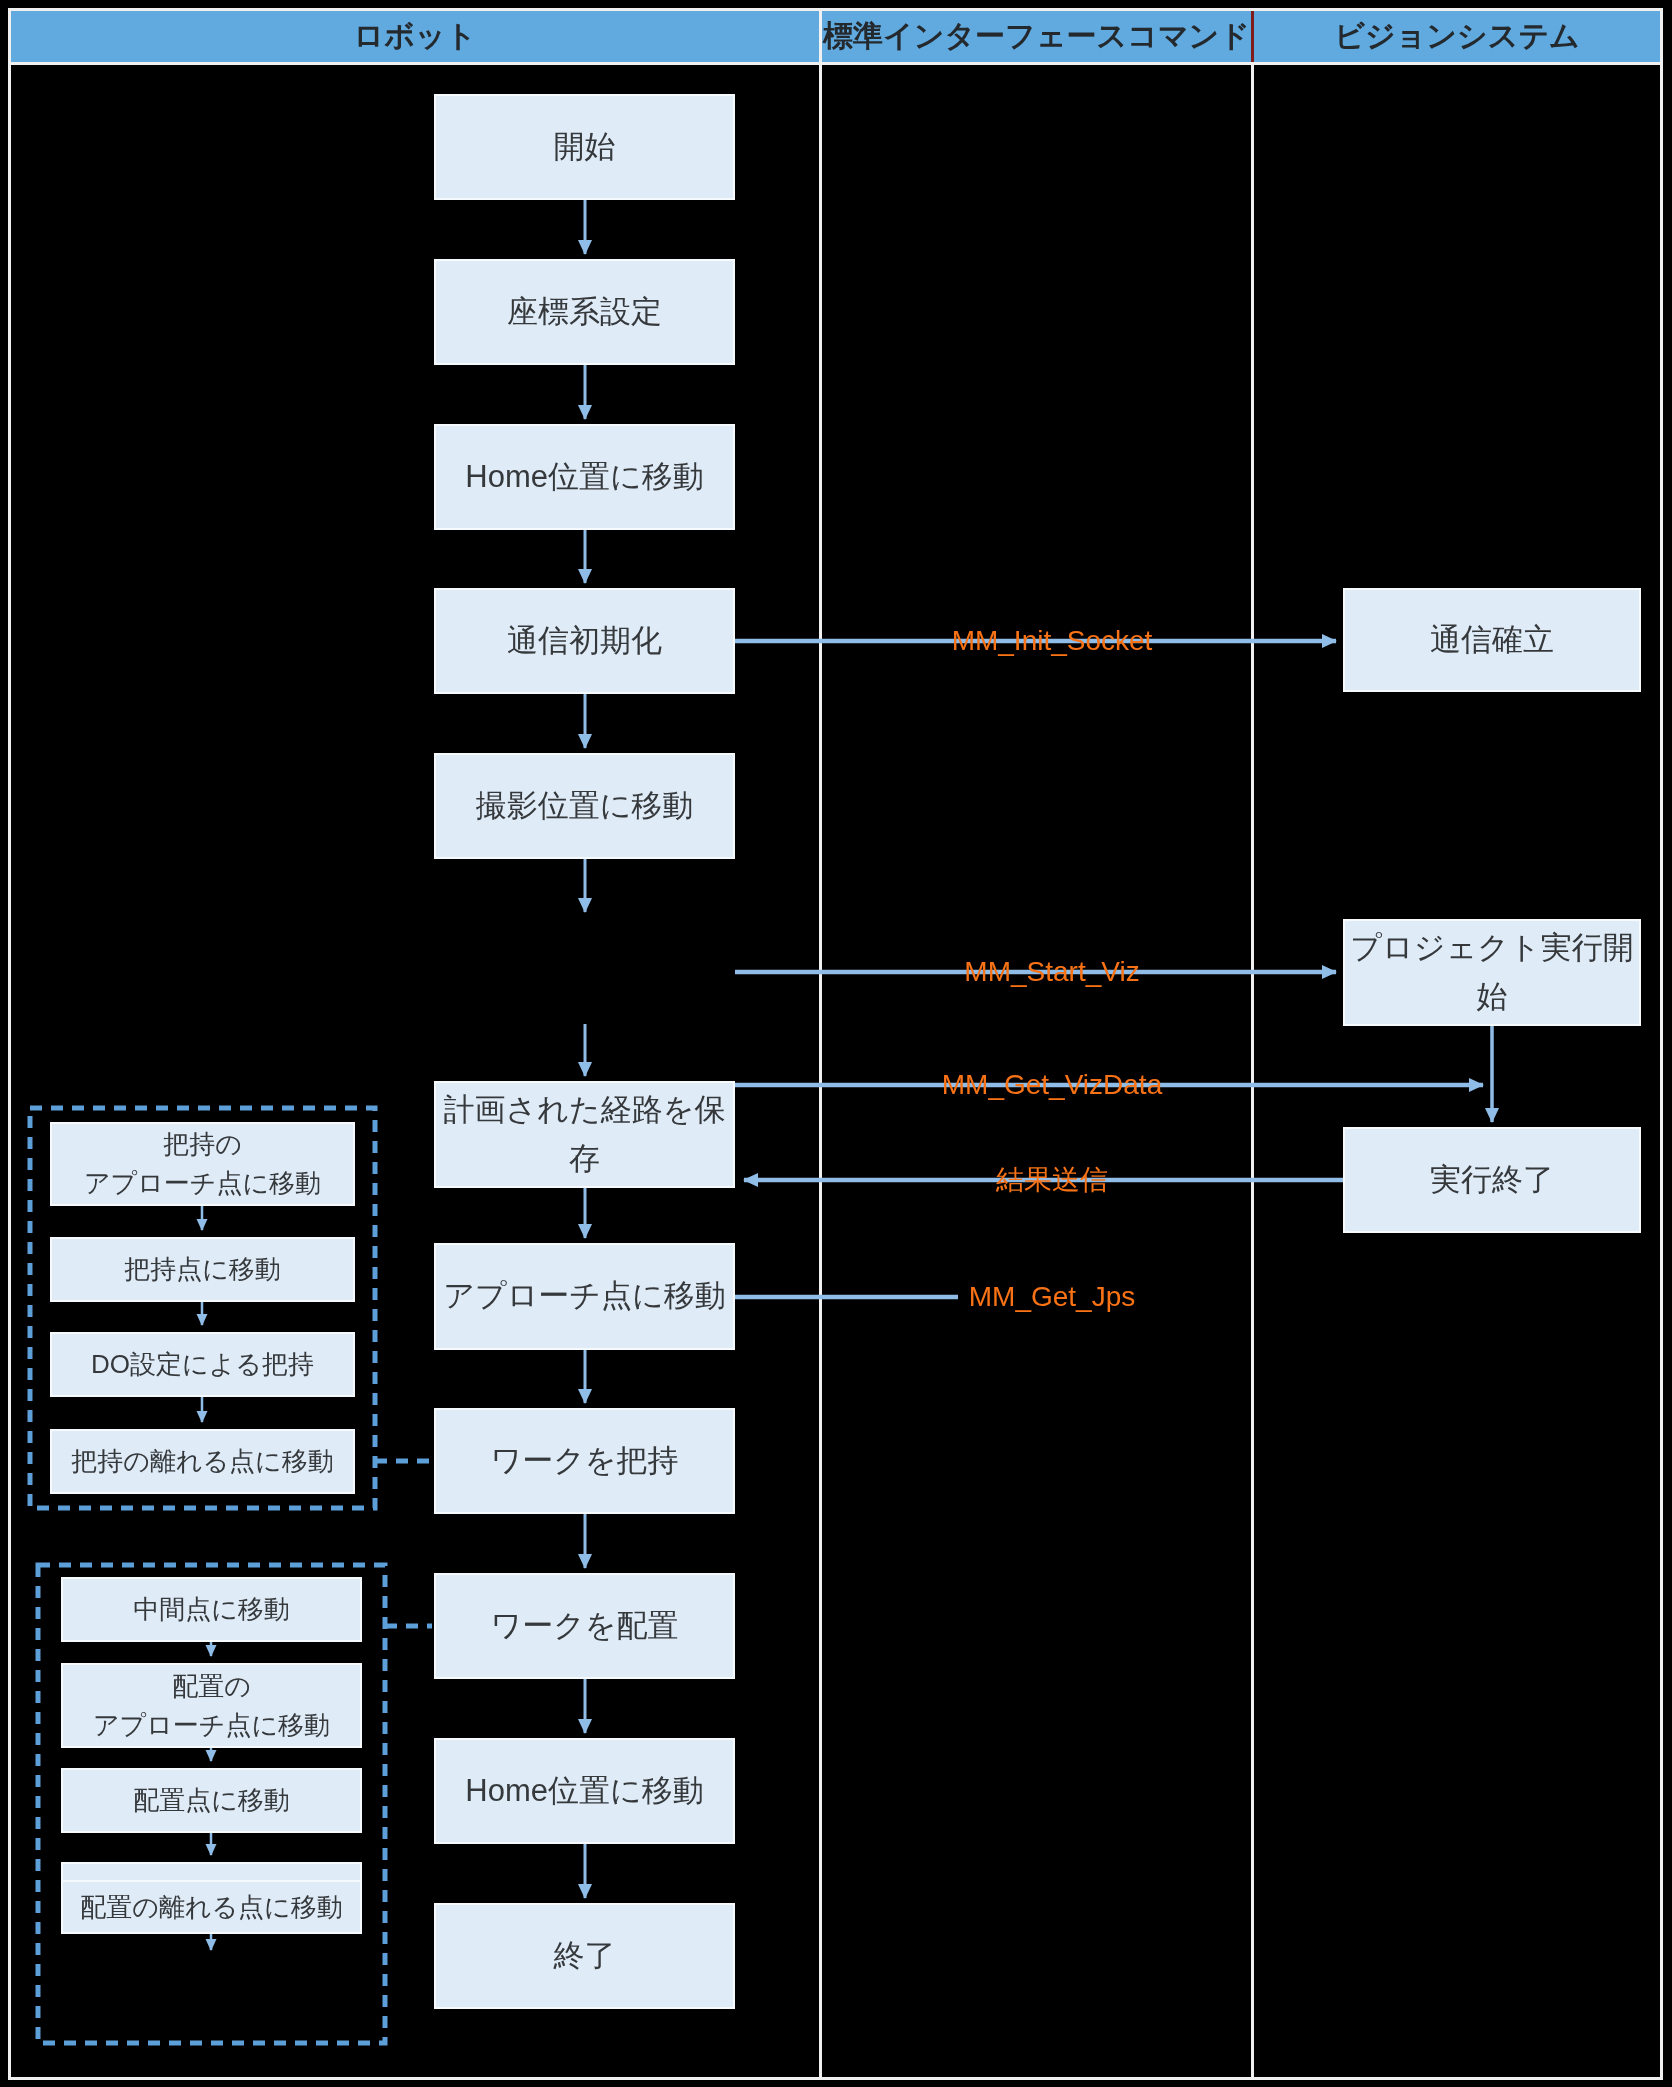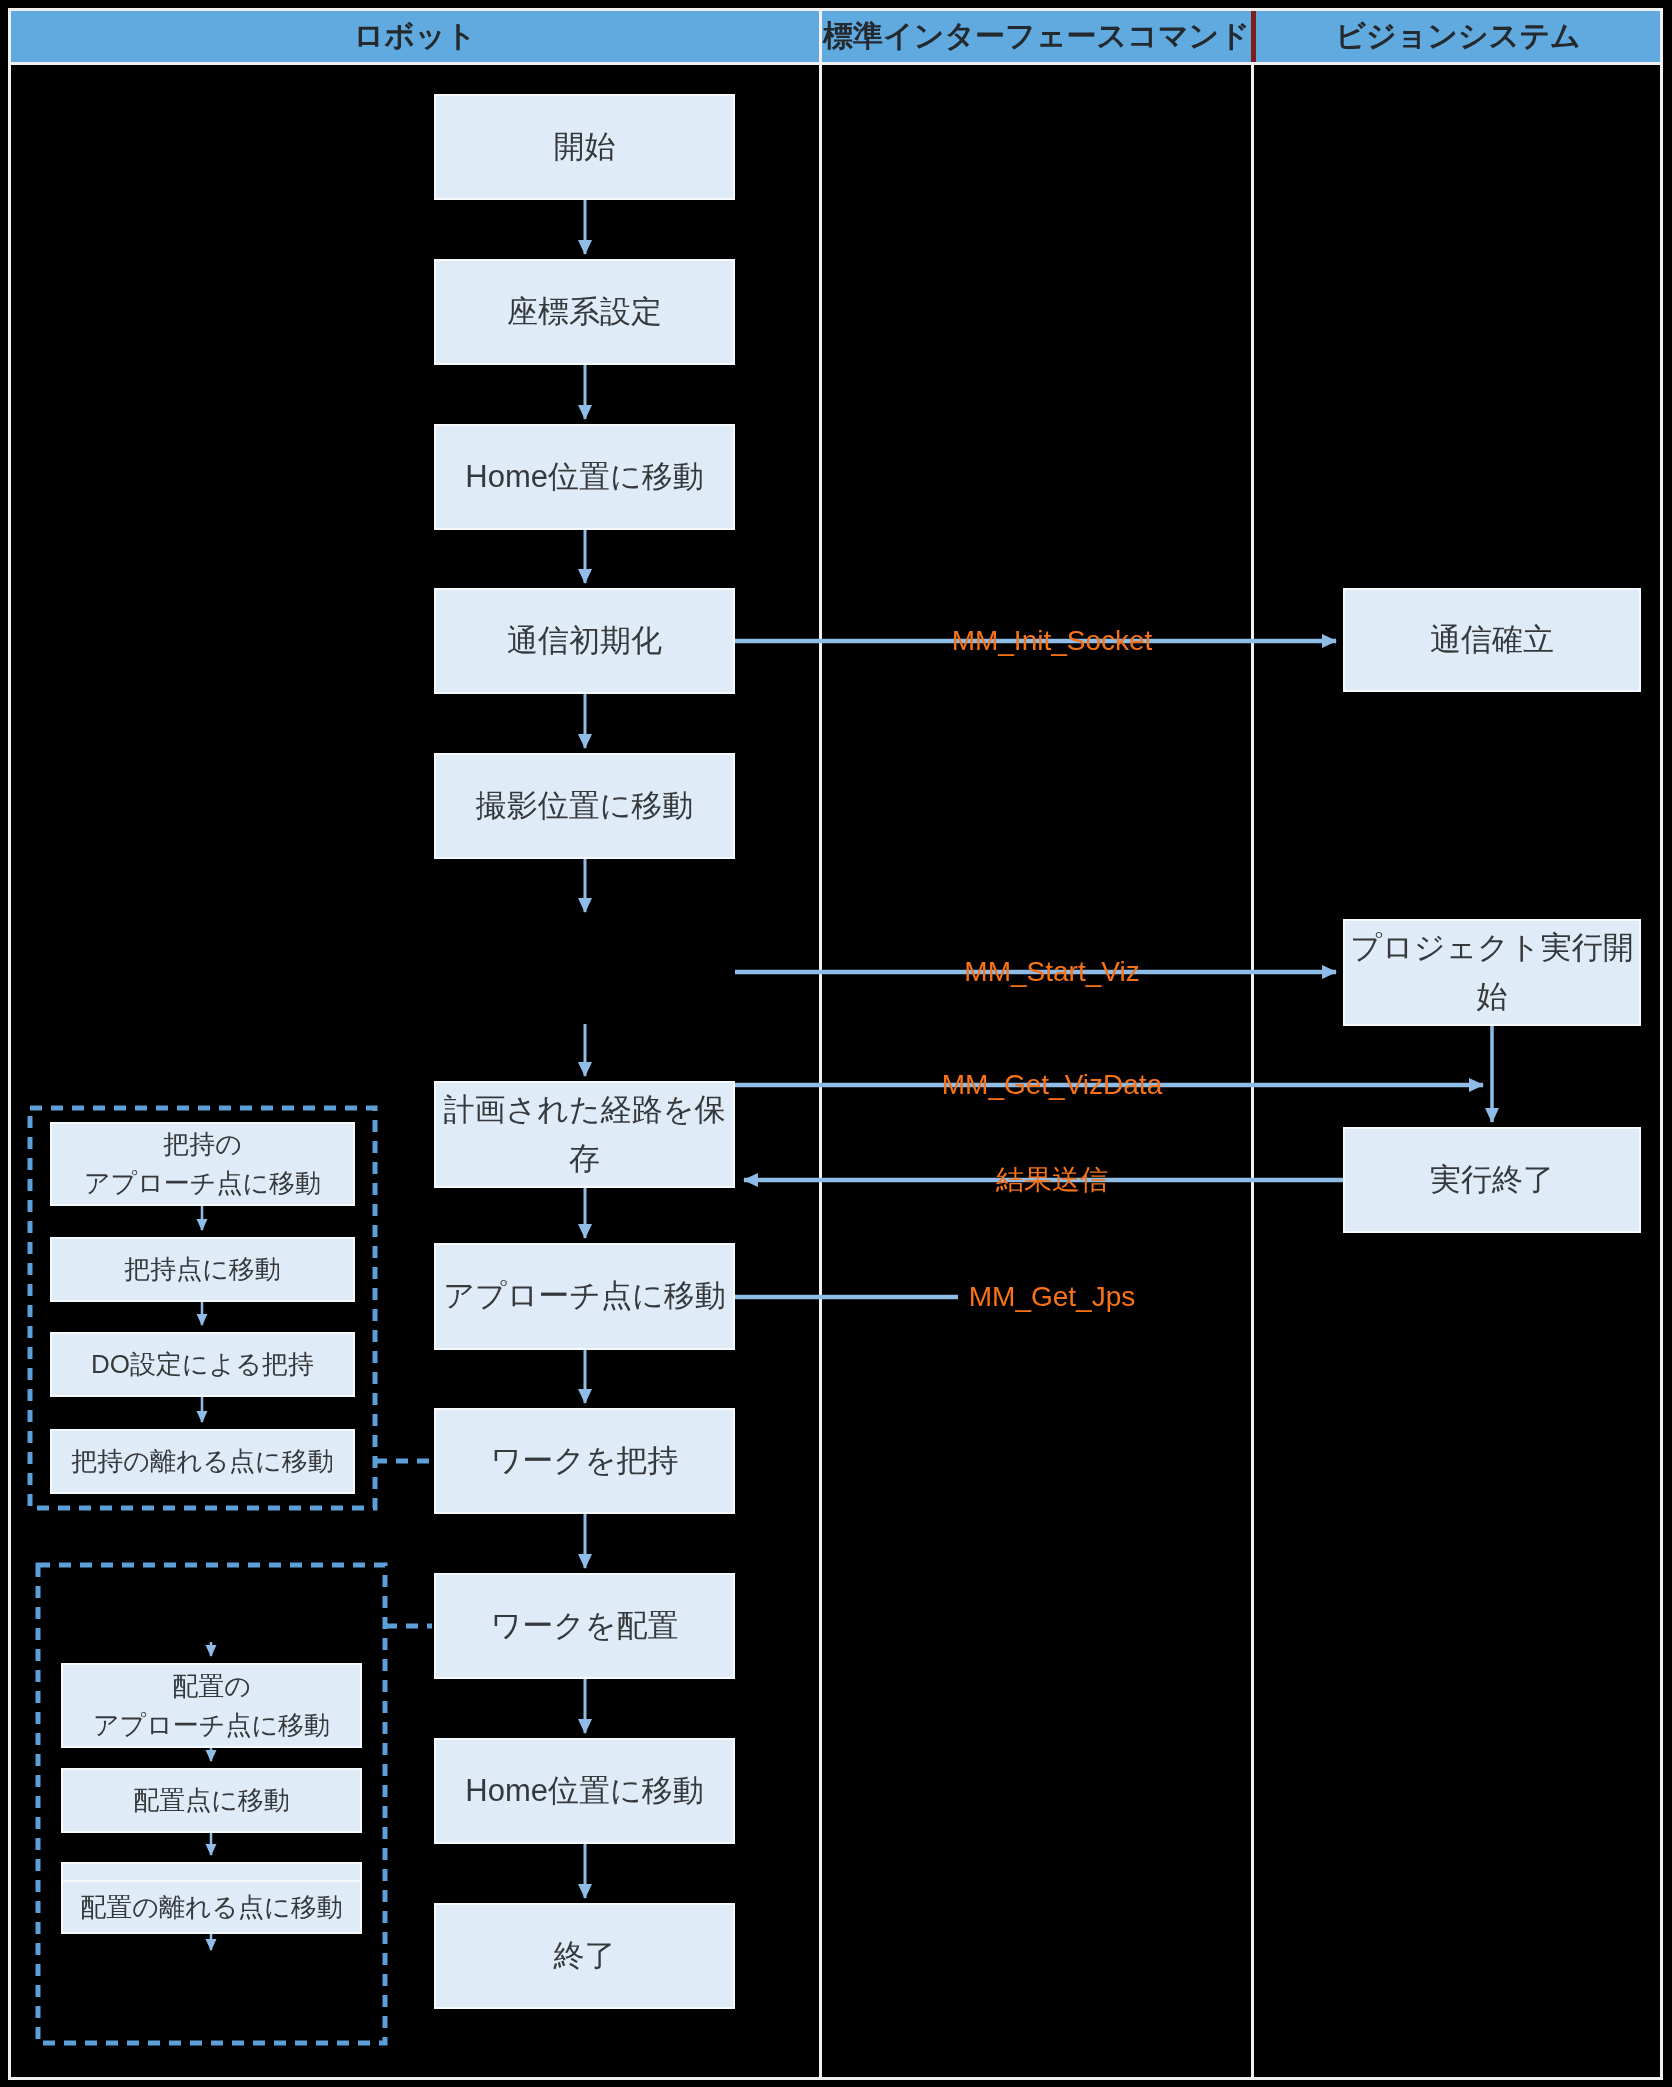--- a/index.html
+++ b/index.html
@@ -9,21 +9,21 @@
     padding-left:44px;
   }
   .frame{position:absolute;left:8px;top:8px;width:1655px;height:2072px;
     box-sizing:border-box;border:3px solid #f0f0f0;}
   .header{position:absolute;left:11px;top:11px;width:1649px;height:51px;
     background:#61AADF;display:flex;z-index:3;}
   .header-cell{display:flex;align-items:center;justify-content:center;
     font-size:30px;font-weight:bold;color:#24292D;box-sizing:border-box;}
   .hc1{width:808px;}
   .hc2{width:432px;border-left:3px solid #f0f0f0;}
-  .hc3{flex:1;border-left:5px solid #7f1d1d;}
+  .hc3{flex:1;border-left:3px solid #7f1d1d;}
   .hline{position:absolute;left:11px;top:62px;width:1649px;height:3px;background:#f0f0f0;z-index:3;}
   .vsep{position:absolute;top:65px;width:3px;height:2012px;background:#f0f0f0;z-index:1;}
   .sep1{left:819px;} .sep2{left:1251px;}
   svg.wires{position:absolute;left:0;top:0;z-index:2;pointer-events:none;}
   .box{position:absolute;box-sizing:border-box;background:#DFEBF7;border:2px solid #F7FAFC;
     color:#36393C;display:flex;align-items:center;justify-content:center;text-align:center;
     font-size:31px;line-height:1.55;white-space:pre-line;z-index:3;}
   .box.sub{font-size:26px;line-height:1.5;}
   .cmd-label{position:absolute;transform:translate(-50%,-50%);color:#f97316;
     font-size:28px;white-space:nowrap;z-index:4;}
@@ -121,19 +121,20 @@
   <div class="cmd-label" style="left:1052px;top:1085px;">MM_Get_VizData</div>
   <div class="cmd-label" style="left:1052px;top:1180px;">結果送信</div>
   <div class="cmd-label" style="left:1052px;top:1297px;">MM_Get_Jps</div>
 
   <div class="box sub" style="left:50px;top:1122px;width:305px;height:84px;">把持の
 アプローチ点に移動</div>
   <div class="box sub" style="left:50px;top:1237px;width:305px;height:65px;">把持点に移動</div>
   <div class="box sub" style="left:50px;top:1332px;width:305px;height:65px;">DO設定による把持</div>
   <div class="box sub" style="left:50px;top:1429px;width:305px;height:65px;">把持の離れる点に移動</div>
 
+  <div class="box sub" style="left:61px;top:1577px;width:301px;height:65px;">中間点に移動</div>
   <div class="box sub" style="left:61px;top:1663px;width:301px;height:85px;">配置の
 アプローチ点に移動</div>
   <div class="box sub" style="left:61px;top:1768px;width:301px;height:65px;">配置点に移動</div>
   <div class="box sub" style="left:61px;top:1862px;width:301px;height:66px;">DO設定による配置</div>
   <div class="box sub" style="left:61px;top:1865px;width:301px;height:54px;margin-top:15px;">配置の離れる点に移動</div>
 
 </div>
 
 </body></html>

